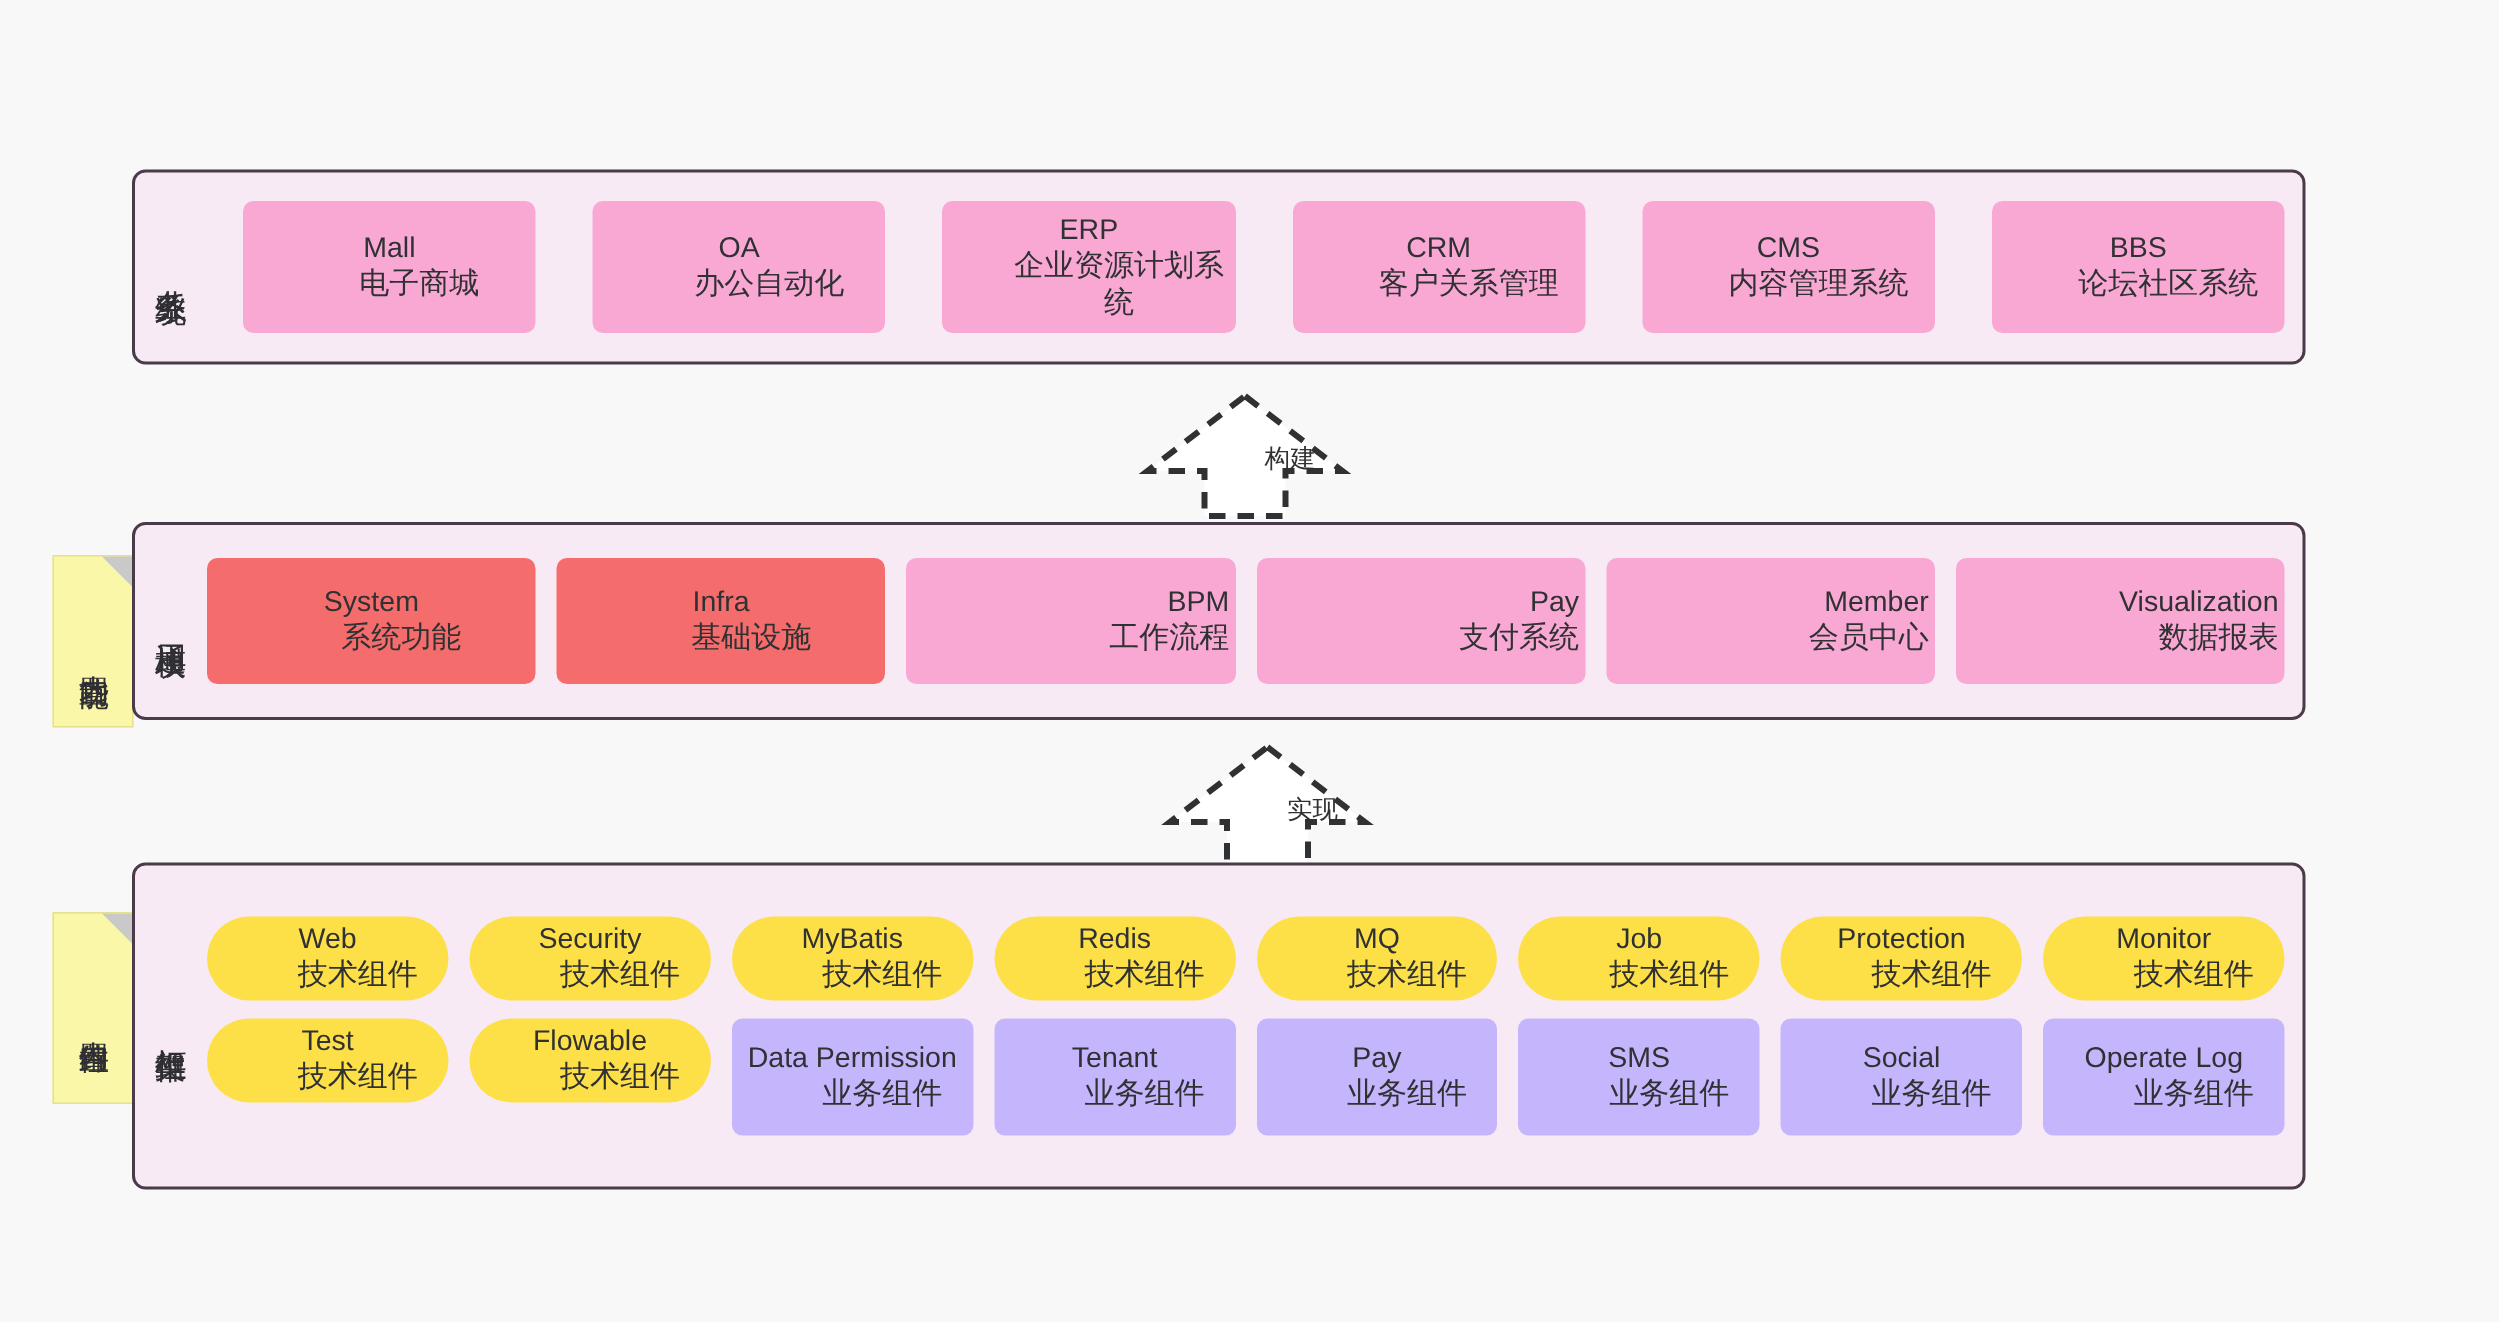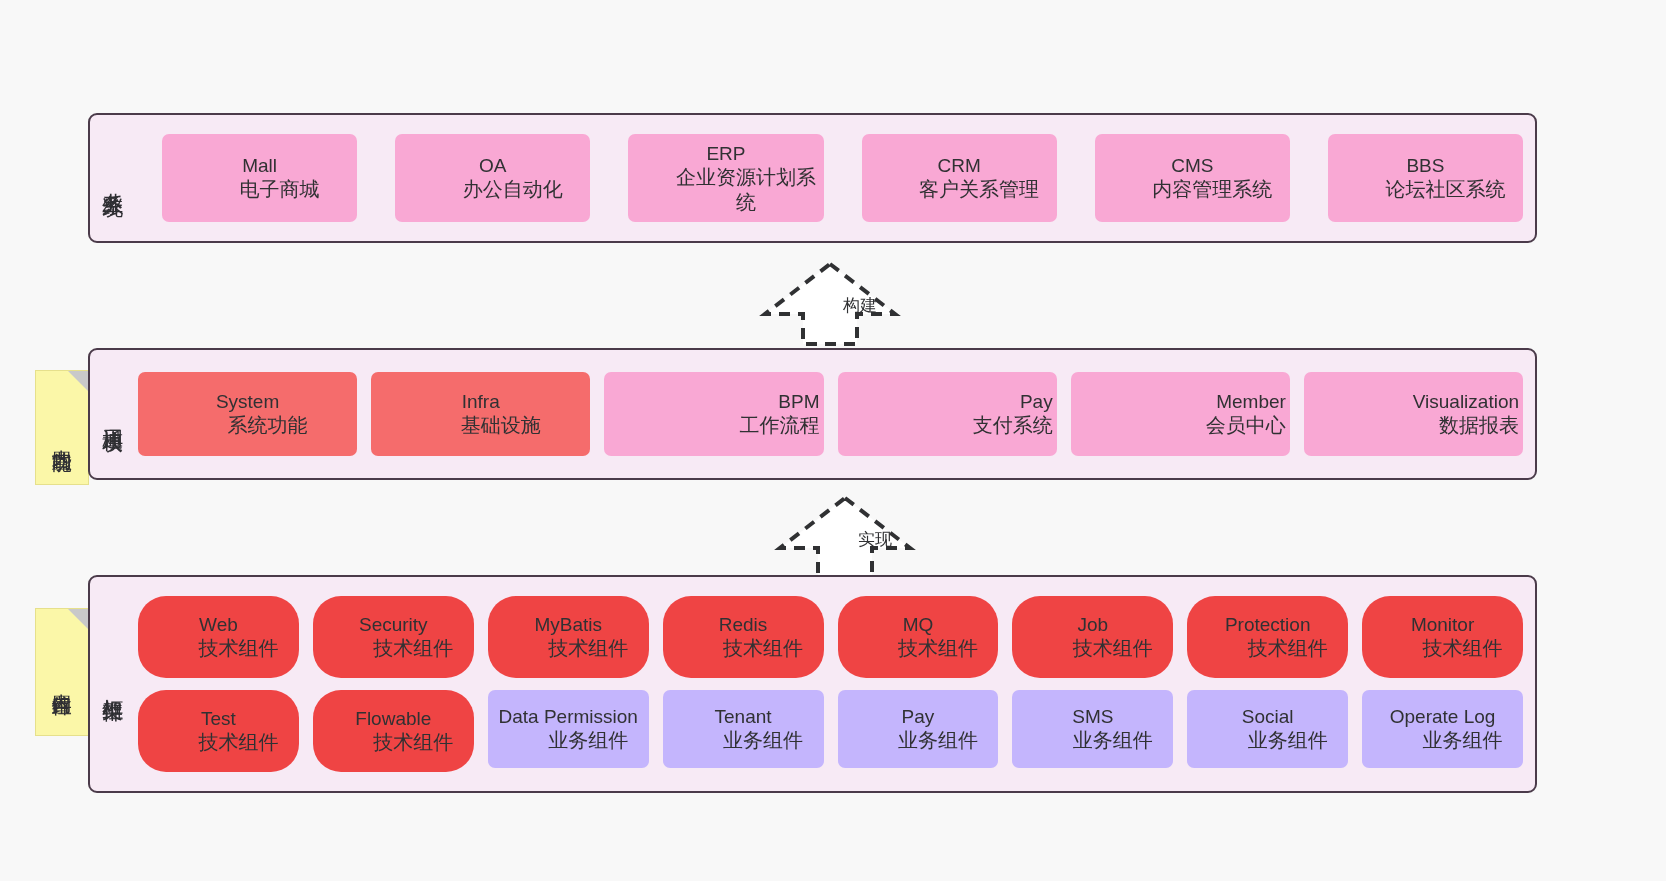--- a/index.html
+++ b/index.html
@@ -68,21 +68,21 @@
     line-height:1.22;
     box-sizing:border-box;
     padding:6px 4px;
     color:#303133;
   }
   .card .t{font-size:19px;}
   .card .s{font-size:20px;padding-left:40px;}
   .card.blue{background:#f9a8d4;height:88px;margin-left:24px;}
   .card.red{background:#f56c6c;height:84px;}
   .card.pink{background:#f9a8d4;height:84px;align-items:flex-end;}
-  .card.green{background:#ef4444;height:82px;border-radius:28px;}
+  .card.green{background:#fde047;height:56px;border-radius:28px;}
   .card.lgreen{background:#c4b5fd;height:78px;}
 
   
   .sticky{
     position:absolute;
     width:54px;
     background:#fbf7a8;
     border:1px solid #e6e08c;
     box-sizing:border-box;
     display:flex;

